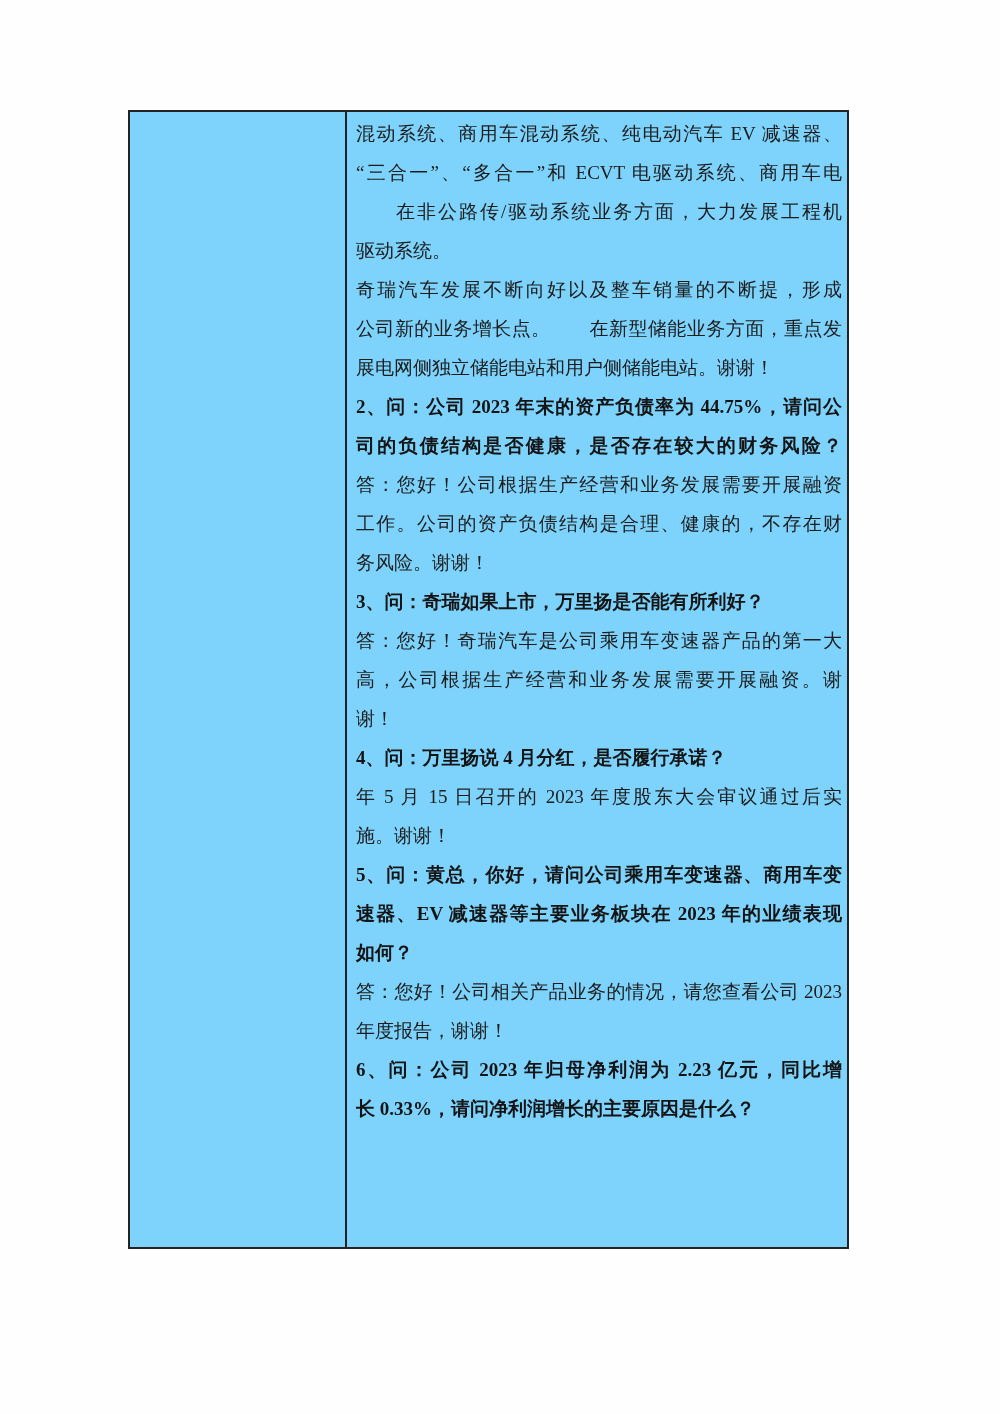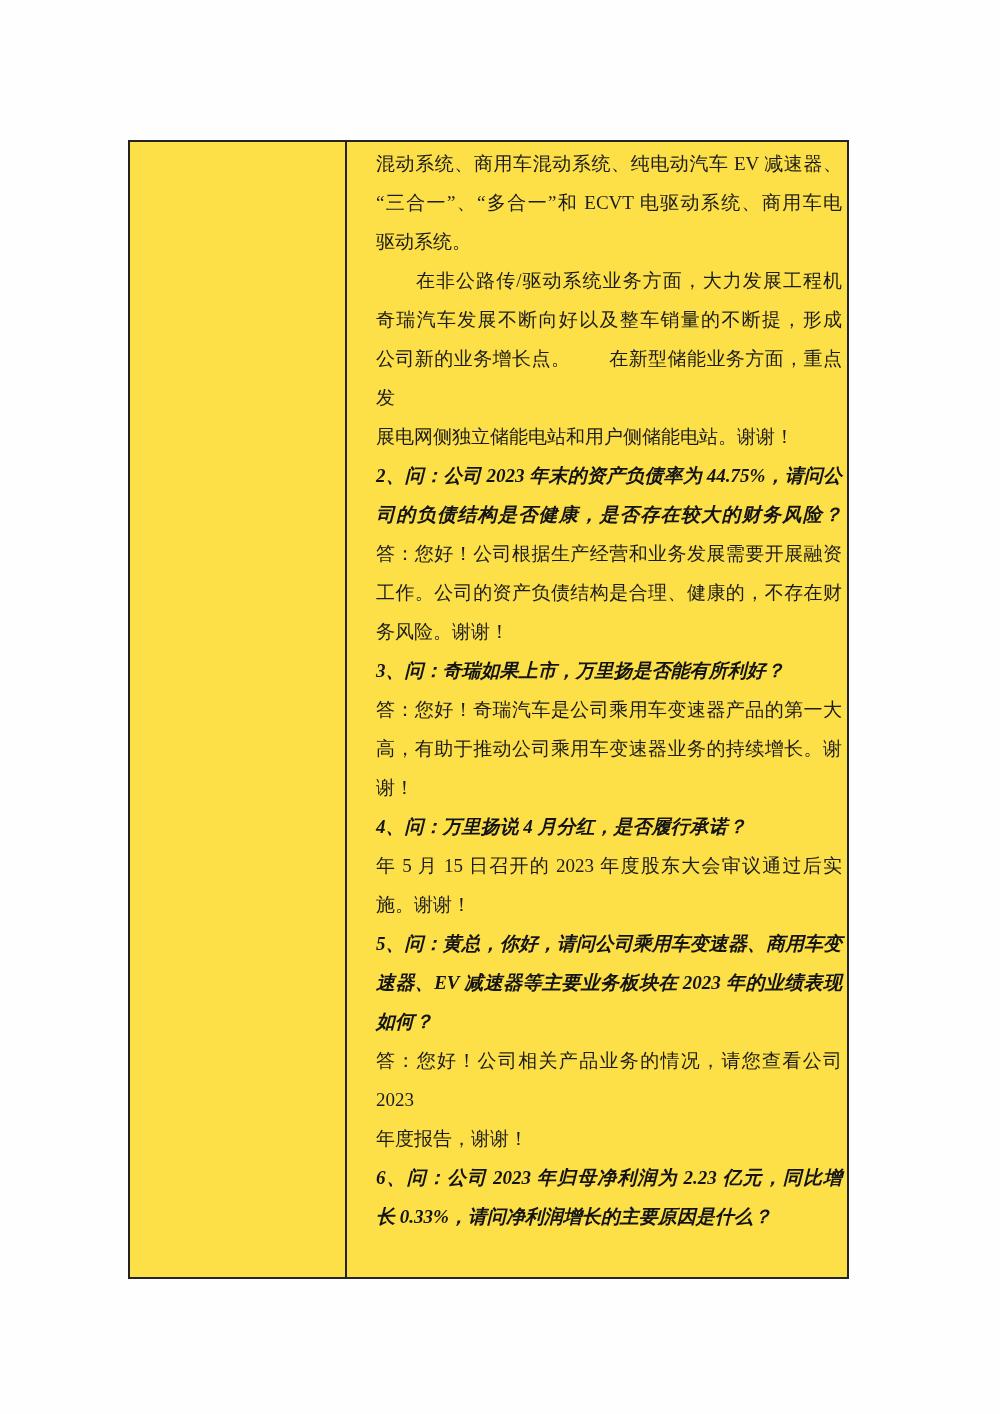--- a/index.html
+++ b/index.html
@@ -15,28 +15,27 @@
   .page {
     position: relative;
     width: 1000px;
     height: 1414px;
     background: #fefefe;
     overflow: hidden;
   }
   .qa-table {
     position: absolute;
     left: 128px;
-    top: 140px;
+    top: 110px;
     width: 721px;
     height: 1139px;
     border: 2px solid #232323;
     box-sizing: border-box;
     display: flex;
-    background: #fde047;
-    gap: 20px;
+    background: #7dd3fc;
   }
   .cell {
     box-sizing: border-box;
     height: 100%;
   }
   .cell-left {
     width: 217px;
     border-right: 2px solid #232323;
   }
   .cell-right {
@@ -53,49 +52,48 @@
     text-justify: inter-character;
     white-space: normal;
   }
   .line.plain {
     text-align: left;
     text-align-last: left;
   }
   .line.bold {
     font-weight: 700;
     color: #141414;
-    font-style: italic;
   }
   .line.indent {
     text-indent: 40px;
   }
 </style>
 </head>
 <body>
 
 <div class="page">
   <div class="qa-table">
     <div class="cell cell-left"></div>
     <div class="cell cell-right">
       <div>
           <div class="line">混动系统、商用车混动系统、纯电动汽车 EV 减速器、</div>
           <div class="line">“三合一”、“多合一”和 ECVT 电驱动系统、商用车电</div>
+          <div class="line indent">在非公路传/驱动系统业务方面，大力发展工程机</div>
           <div class="line plain">驱动系统。</div>
-          <div class="line indent">在非公路传/驱动系统业务方面，大力发展工程机</div>
           <div class="line">奇瑞汽车发展不断向好以及整车销量的不断提，形成</div>
           <div class="line">公司新的业务增长点。　　在新型储能业务方面，重点发</div>
           <div class="line plain">展电网侧独立储能电站和用户侧储能电站。谢谢！</div>
           <div class="line bold">2、问：公司 2023 年末的资产负债率为 44.75%，请问公</div>
           <div class="line bold">司的负债结构是否健康，是否存在较大的财务风险？</div>
           <div class="line">答：您好！公司根据生产经营和业务发展需要开展融资</div>
           <div class="line">工作。公司的资产负债结构是合理、健康的，不存在财</div>
           <div class="line plain">务风险。谢谢！</div>
           <div class="line bold plain">3、问：奇瑞如果上市，万里扬是否能有所利好？</div>
           <div class="line">答：您好！奇瑞汽车是公司乘用车变速器产品的第一大</div>
-          <div class="line">高，有助于推动公司乘用车变速器业务的持续增长。谢</div>
+          <div class="line">高，公司根据生产经营和业务发展需要开展融资。谢</div>
           <div class="line plain">谢！</div>
           <div class="line bold plain">4、问：万里扬说 4 月分红，是否履行承诺？</div>
           <div class="line">年 5 月 15 日召开的 2023 年度股东大会审议通过后实</div>
           <div class="line plain">施。谢谢！</div>
           <div class="line bold">5、问：黄总，你好，请问公司乘用车变速器、商用车变</div>
           <div class="line bold">速器、EV 减速器等主要业务板块在 2023 年的业绩表现</div>
           <div class="line bold plain">如何？</div>
           <div class="line">答：您好！公司相关产品业务的情况，请您查看公司 2023</div>
           <div class="line plain">年度报告，谢谢！</div>
           <div class="line bold">6、问：公司 2023 年归母净利润为 2.23 亿元，同比增</div>

